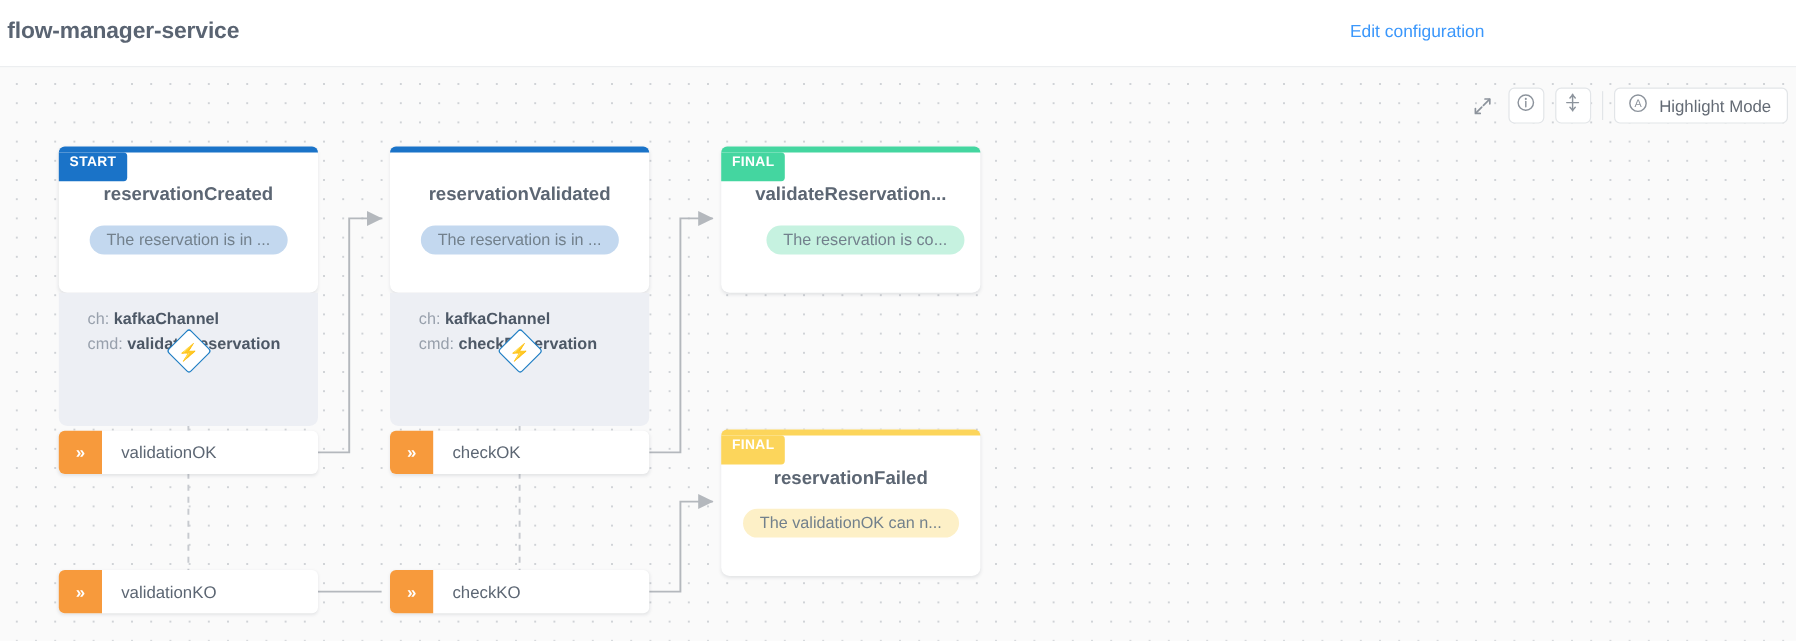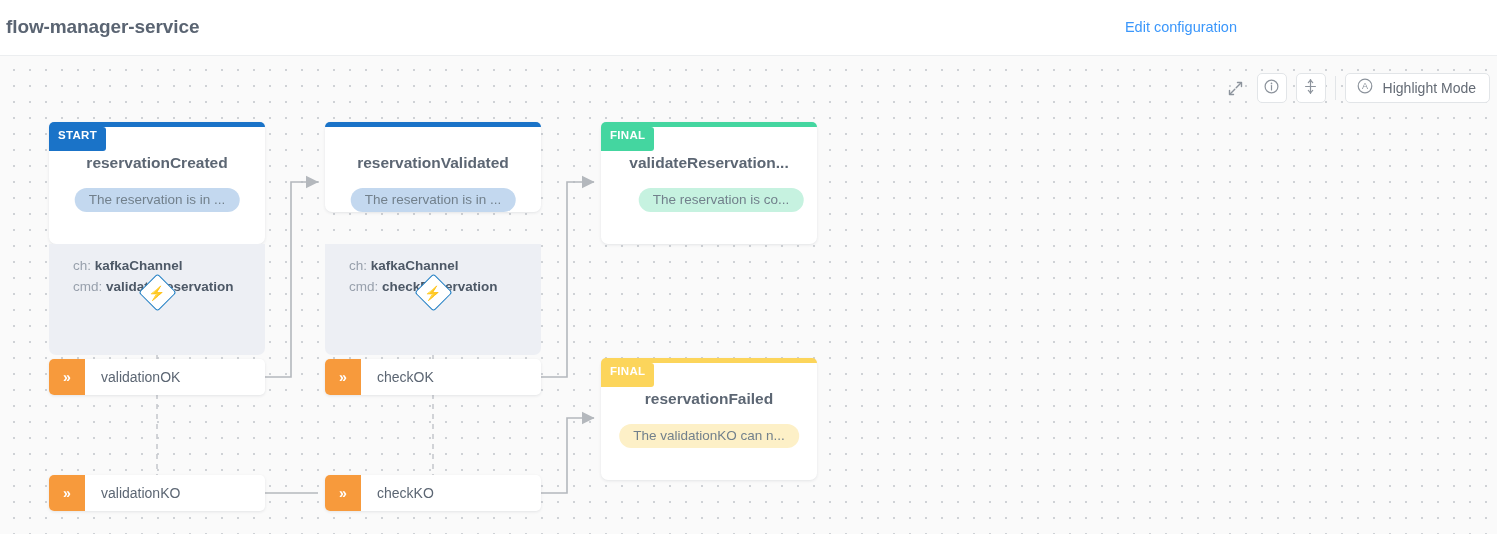--- a/index.html
+++ b/index.html
@@ -250,21 +250,21 @@
       <b>kafkaChannel</b>
     </div>
     <div class="foot-line">
       <span>cmd:</span>
       <b>validateReservation</b>
     </div>
   </div>
   <div class="diamond" style="left:144px; top:223px;"></div>
   <div class="diamond-bolt" style="left:144px; top:223px;">⚡</div>
 
-  <div class="node" style="left:325px; top:66px; width:216px; height:90px;">
+  <div class="node" style="left:325px; top:66px; width:216px; height:122px;">
     <div class="node-topbar" style="background:#1a73c8;"></div>
     <div class="node-title">reservationValidated</div>
     <div class="node-pill" style="background:#c3d8ef;">The reservation is in ...</div>
   </div>
   <div class="node-foot" style="left:325px; top:188px; width:216px; height:111px;">
     <div class="foot-line">
       <span>ch:</span>
       <b>kafkaChannel</b>
     </div>
     <div class="foot-line">
@@ -279,21 +279,21 @@
     <div class="node-topbar" style="background:#44d6a0;"></div>
     <div class="node-badge" style="background:#44d6a0;">FINAL</div>
     <div class="node-title">validateReservation...</div>
     <div class="node-pill" style="background:#c6f2e0;margin-left:12px;">The reservation is co...</div>
   </div>
 
   <div class="node" style="left:601px; top:302px; width:216px; height:122px;">
     <div class="node-topbar" style="background:#fcd55b;"></div>
     <div class="node-badge" style="background:#fcd55b;">FINAL</div>
     <div class="node-title">reservationFailed</div>
-    <div class="node-pill" style="background:#fdf0c7;">The validationKO can n...</div>
+    <div class="node-pill" style="background:#fdf0c7;">The validationOK can n...</div>
   </div>
 
   <div class="chip" style="left:49px; top:303px; width:216px;">
     <div class="chip-icon">»</div>
     <div class="chip-label">validationOK</div>
   </div>
 
   <div class="chip" style="left:325px; top:303px; width:216px;">
     <div class="chip-icon">»</div>
     <div class="chip-label">checkOK</div>

